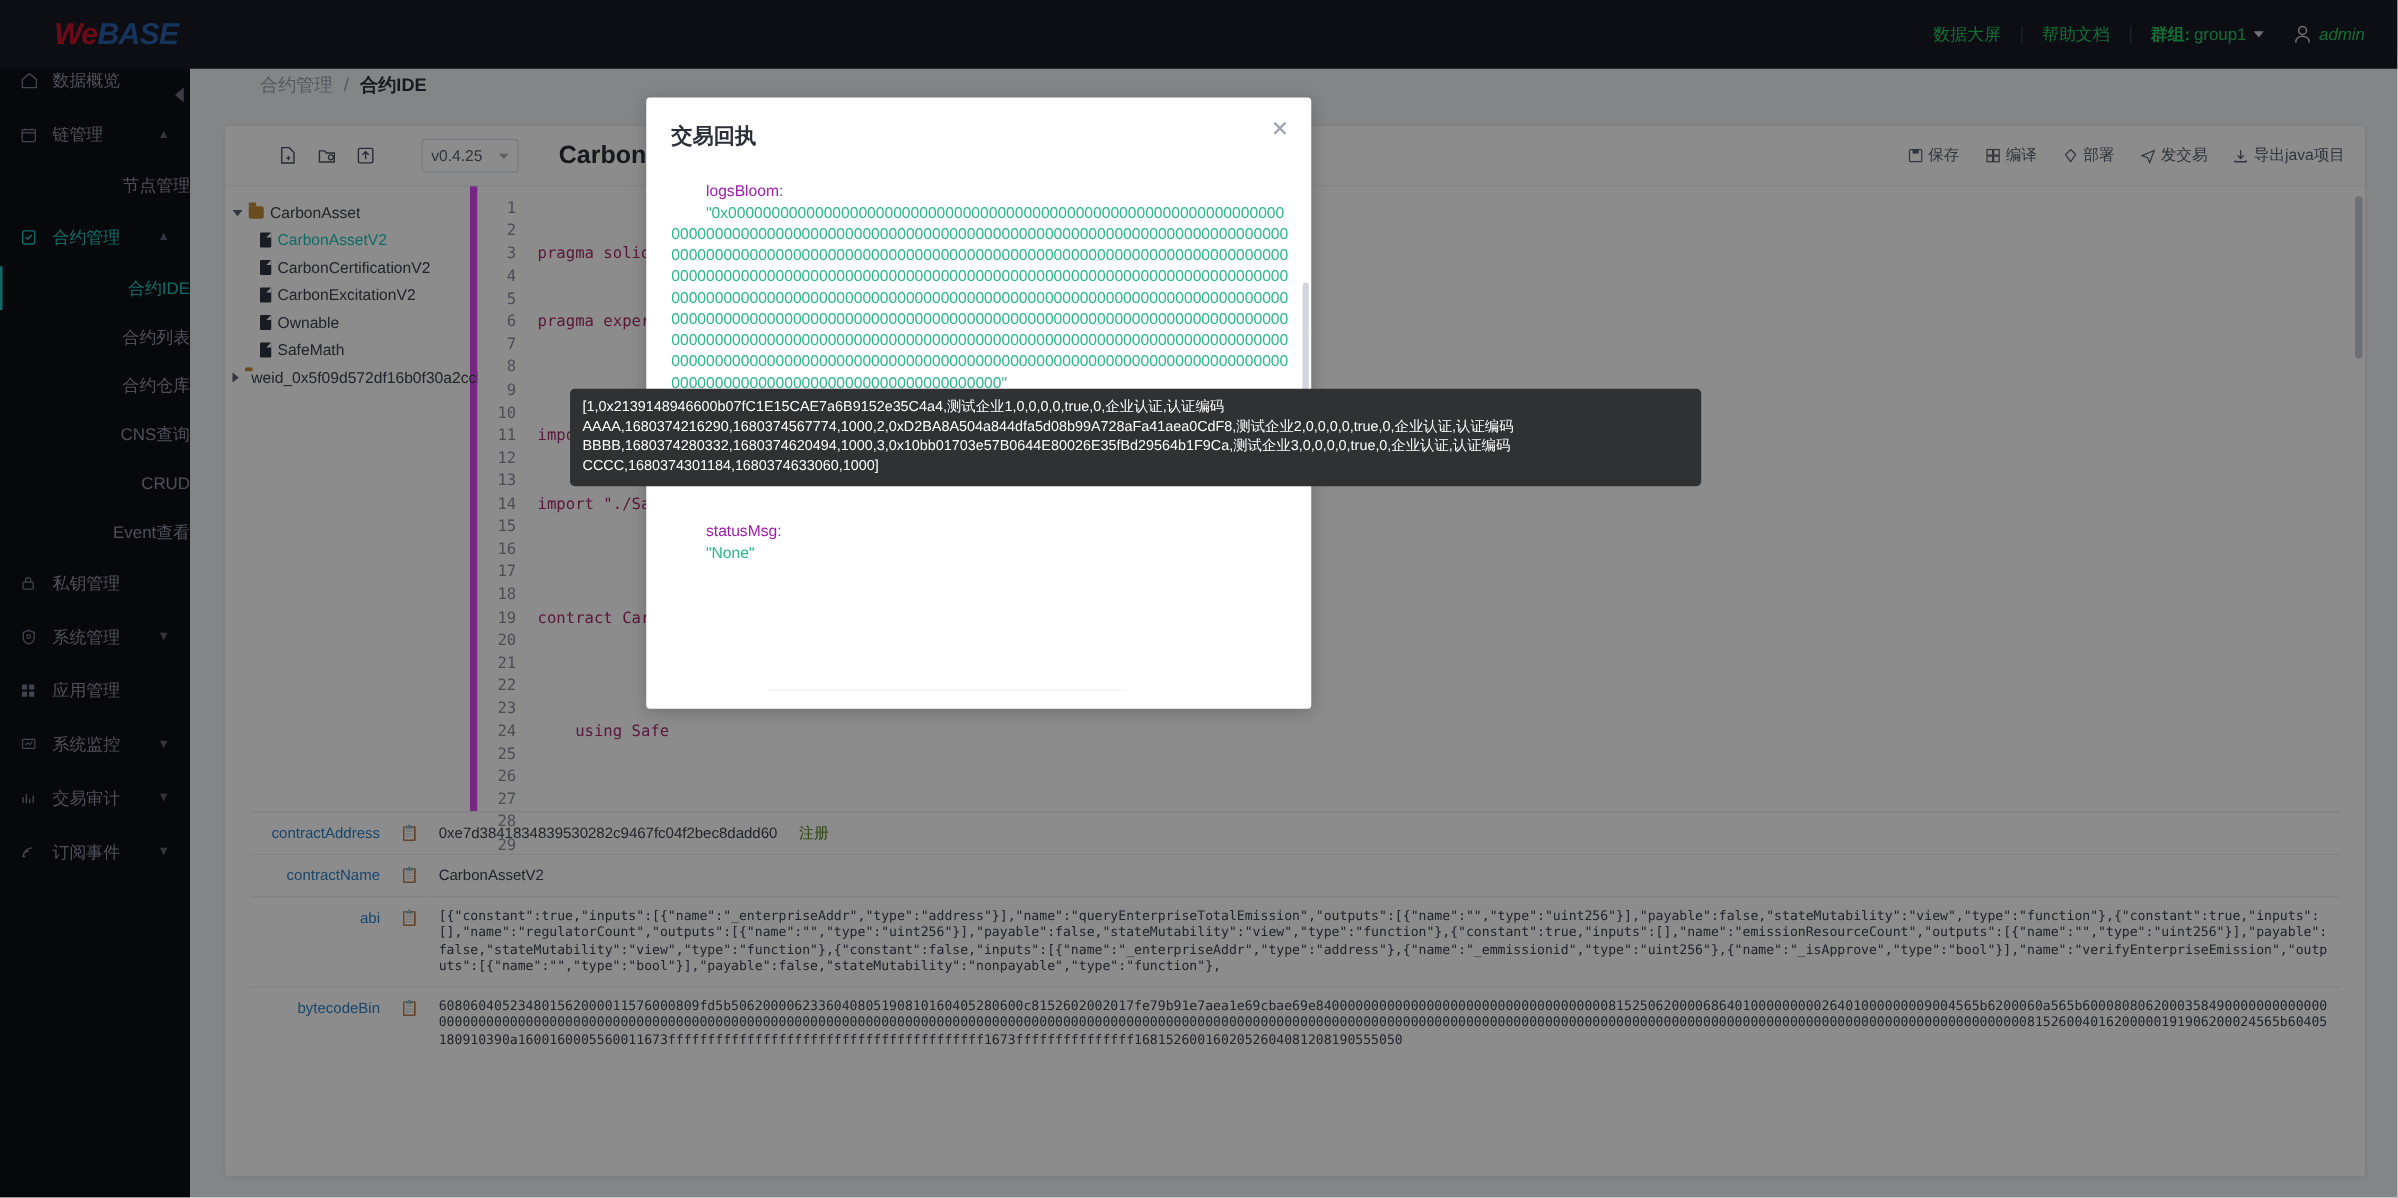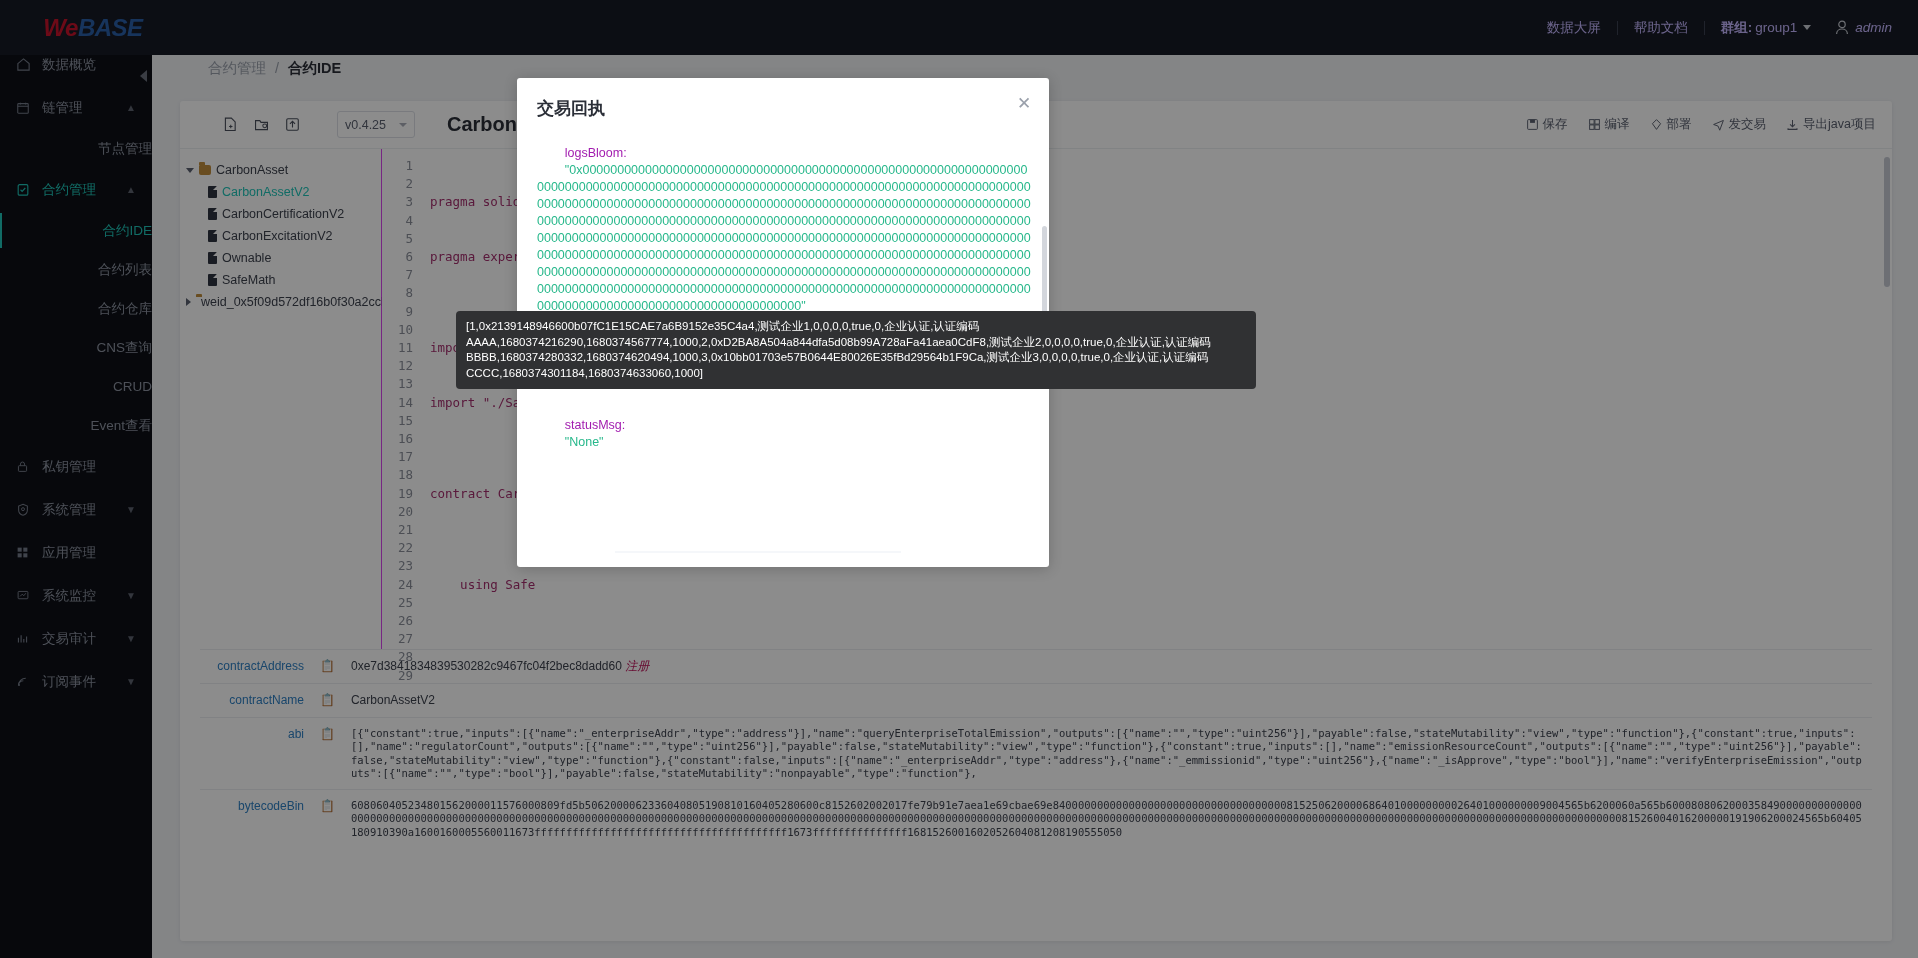--- a/index.html
+++ b/index.html
@@ -13,21 +13,21 @@
 
   
   .topbar {
     position: absolute; top: 0; left: 0; width: 1918px; height: 55px;
     background: #161b26; display: flex; align-items: center;
     z-index: 30;
   }
   .logo { width: 186px; text-align: center; font-size: 24px; font-style: italic; font-weight: bold; letter-spacing: -0.5px; }
   .logo .we { color: #c7132b; }
   .logo .base { color: #2a5fa8; }
-  .topbar-right { margin-left: auto; display: flex; align-items: center; gap: 0; padding-right: 26px; color: #c4b5fd; font-size: 13.5px; }
+  .topbar-right { margin-left: auto; display: flex; align-items: center; gap: 0; padding-right: 26px; color: #22c55e; font-size: 13.5px; }
   .topbar-right .tb-item { padding: 0 16px; cursor: pointer; white-space: nowrap; }
   .topbar-right .sep { width: 1px; height: 14px; background: #3b4150; }
   .topbar-right .group-sel { display: flex; align-items: center; gap: 3px; padding: 0 10px 0 16px; }
   .topbar-right .group-sel b { font-weight: bold; }
   .caret { display: inline-block; width: 0; height: 0; border-left: 4.5px solid transparent; border-right: 4.5px solid transparent; border-top: 5px solid #c9ccd4; margin-left: 3px; }
   .user-wrap { display: flex; align-items: center; gap: 6px; padding-left: 14px; font-style: italic; }
 
   
   .sidebar {
     position: absolute; top: 43px; left: 0; width: 152px; height: 915px;
@@ -80,21 +80,21 @@
     margin-left: 36px; width: 78px; height: 27px; border: 1px solid #dcdfe6; border-radius: 3px;
     display: flex; align-items: center; justify-content: space-between; padding: 0 7px;
     font-size: 12.5px; color: #5b6170; cursor: pointer;
   }
   .ver-select .vcaret { width: 0; height: 0; border-left: 4px solid transparent; border-right: 4px solid transparent; border-top: 4.5px solid #a9aeb8; }
   .file-title { margin-left: 32px; font-size: 20px; font-weight: bold; color: #2b2f38; }
   .tool-right { margin-left: auto; display: flex; gap: 20px; color: #5b6170; font-size: 12.5px; align-items: flex-start; }
   .tool-right .tr-item { display: flex; align-items: center; gap: 4px; cursor: pointer; }
 
   .ide-body { display: flex; height: 500px; }
-  .file-tree { width: 202px; padding: 10px 0 0 6px; font-size: 12.5px; color: #3d424e; border-right: 1px solid #d946ef; }
+  .file-tree { width: 202px; padding: 10px 0 0 6px; font-size: 12.5px; color: #3d424e; border-right: 6px solid #d946ef; }
   .tree-row { display: flex; align-items: center; height: 22px; gap: 5px; cursor: pointer; white-space: nowrap; }
   .tree-row.child { padding-left: 22px; }
   .tree-row.sel .tname { color: #1fc4b8; }
   .tri-open { width: 0; height: 0; border-left: 4px solid transparent; border-right: 4px solid transparent; border-top: 5px solid #5b6170; }
   .tri-closed { width: 0; height: 0; border-top: 4px solid transparent; border-bottom: 4px solid transparent; border-left: 5px solid #5b6170; }
   .folder-ic { width: 12px; height: 10px; background: #c08c3c; border-radius: 1px 2px 2px 2px; position: relative; }
   .folder-ic::before { content: ""; position: absolute; top: -3px; left: 0; width: 6px; height: 3px; background: #c08c3c; border-radius: 1px 1px 0 0; }
   .file-ic { width: 9px; height: 12px; background: #2f3440; border-radius: 1px; position: relative; }
   .file-ic::after { content: ""; position: absolute; top: 0; right: 0; border-left: 4px solid transparent; border-bottom: 4px solid #fff; }
 
@@ -106,21 +106,21 @@
   .code-scrollbar { position: absolute; right: 2px; top: 8px; width: 6px; height: 130px; background: #c6cad3; border-radius: 3px; }
 
   .result-area { position: absolute; left: 0; right: 0; top: 548px; bottom: 0; padding: 0 20px; }
   .kv-table { width: 100%; border-collapse: collapse; font-size: 12px; color: #3d424e; }
   .kv-table tr { border-top: 1px solid #ebedf0; }
   .kv-table td { padding: 9px 8px; vertical-align: top; }
   .kv-key { width: 112px; color: #2f80c4; text-align: right; white-space: nowrap; }
   .kv-copy { width: 22px; color: #8b919d; }
   .kv-val { word-break: break-all; line-height: 1.26; font-family: "DejaVu Sans Mono", monospace; font-size: 10.5px; }
   .kv-val.plain { font-family: "Liberation Sans", sans-serif; font-size: 12px; }
-  .reg-link { color: #be185d; cursor: pointer; font-style: italic; }
+  .reg-link { color: #4d7c0f; margin-left: 14px; cursor: pointer; }
 
   
   .overlay {
     position: absolute; inset: 0; background: rgba(0,0,0,.45); z-index: 40;
   }
 
   
   .modal {
     position: absolute; left: 517px; top: 78px; width: 532px; height: 489px;
     background: #fff; border-radius: 3px; z-index: 50;
@@ -147,21 +147,21 @@
   }
 
   
   .tuple-row {
     margin: 9px 0 0 78px; width: 286px; height: 34px; background: #f5f7fa;
     display: flex; align-items: center; font-size: 12px; color: #6b7280;
   }
 
   
   .tooltip {
-    position: absolute; left: 456px; top: 311px; width: 800px;
+    position: absolute; left: 456px; top: 311px; width: 905px;
     background: #303133; color: #fff; border-radius: 4px;
     padding: 8px 10px; font-size: 11.5px; line-height: 15.6px; z-index: 60;
     word-break: break-all;
   }
   .svgi { display: block; }
 </style>
 </head>
 <body>
 
 <div class="app">

